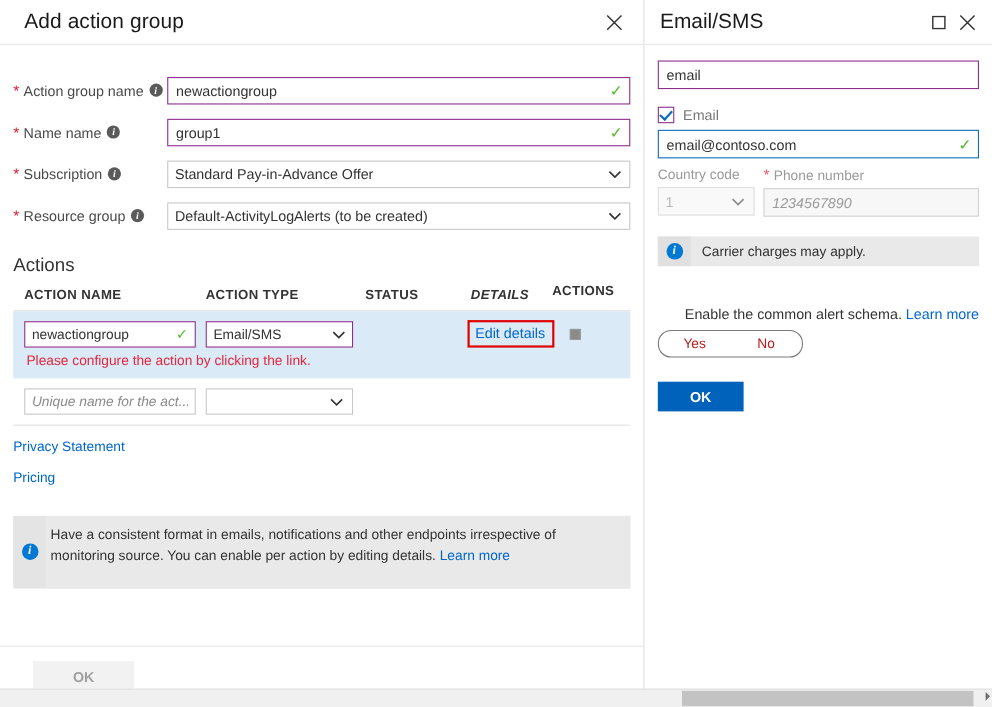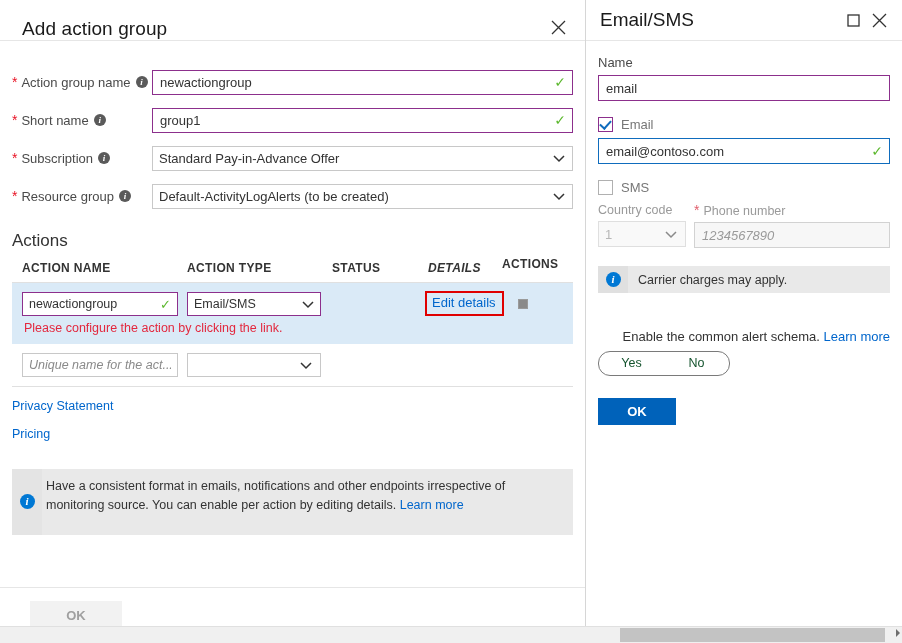--- a/index.html
+++ b/index.html
@@ -33,21 +33,21 @@
     box-sizing: border-box;
     border-right: 1px solid #d6d6d6;
     display: flex;
     flex-direction: column;
   }
   .blade-header {
     height: 41px;
     min-height: 41px;
     border-bottom: 1px solid #e6e6e6;
     display: flex;
-    align-items: flex-end;
+    align-items: center;
     padding: 0 14px 0 22px;
     box-sizing: border-box;
   }
   .blade-title {
     font-size: 19px;
     color: #1a1a1a;
     font-weight: normal;
     flex: 1;
     letter-spacing: 0.1px;
   }
@@ -529,21 +529,21 @@
     border-radius: 12px;
     display: flex;
     align-items: center;
     overflow: hidden;
     background: #fff;
   }
   .pill-opt {
     flex: 1;
     text-align: center;
     font-size: 12.5px;
-    color: #14532d;
+    color: #b91c1c;
     cursor: pointer;
     line-height: 1;
   }
   .ok-primary {
     margin-top: 22px;
     width: 78px;
     height: 27px;
     background: #0062ba;
     color: #ffffff;
     border: none;
@@ -607,21 +607,21 @@
         </div>
         <div class="field">
           <input class="txt valid" value="newactiongroup" style="">
           <span class="tick">✓</span>
         </div>
       </div>
 
       <div class="form-row">
         <div class="lbl">
           <span class="req">*</span>
-          <span>Short name</span>
+          <span>Name name</span>
           <span class="info-i">i</span>
         </div>
         <div class="field">
           <input class="txt valid" value="group1" style="">
           <span class="tick">✓</span>
         </div>
       </div>
 
       <div class="form-row">
         <div class="lbl">
@@ -743,38 +743,33 @@
       </div>
       <div class="hdr-btn">
         <svg width="15" height="15" viewBox="0 0 15 15">
             <path d="M1 1 L14 14 M14 1 L1 14" stroke="#333" stroke-width="1.3" fill="none"></path>
           </svg>
       </div>
     </div>
 
     <div class="rb-body">
 
-      <div class="fld-label">Name</div>
       <div class="rb-field">
         <input class="rb-input" value="email" style="">
       </div>
 
       <div class="cb-row">
         <span class="cbox checked"></span>
         <span class="cb-label">Email</span>
       </div>
       <div class="rb-field">
         <input class="rb-input blue" value="email@contoso.com" style="">
         <span class="tick">✓</span>
       </div>
 
-      <div class="cb-row">
-        <span class="cbox off"></span>
-        <span class="cb-label">SMS</span>
-      </div>
 
       <div class="sms-sub">
         <div class="cc-col">
           <div class="sub-label">Country code</div>
           <div class="dis-sel-wrap">
             <select class="dis-sel" disabled="">
               <option>1</option>
             </select>
             <span class="dis-chev">
               <svg width="12" height="8" viewBox="0 0 12 8">

